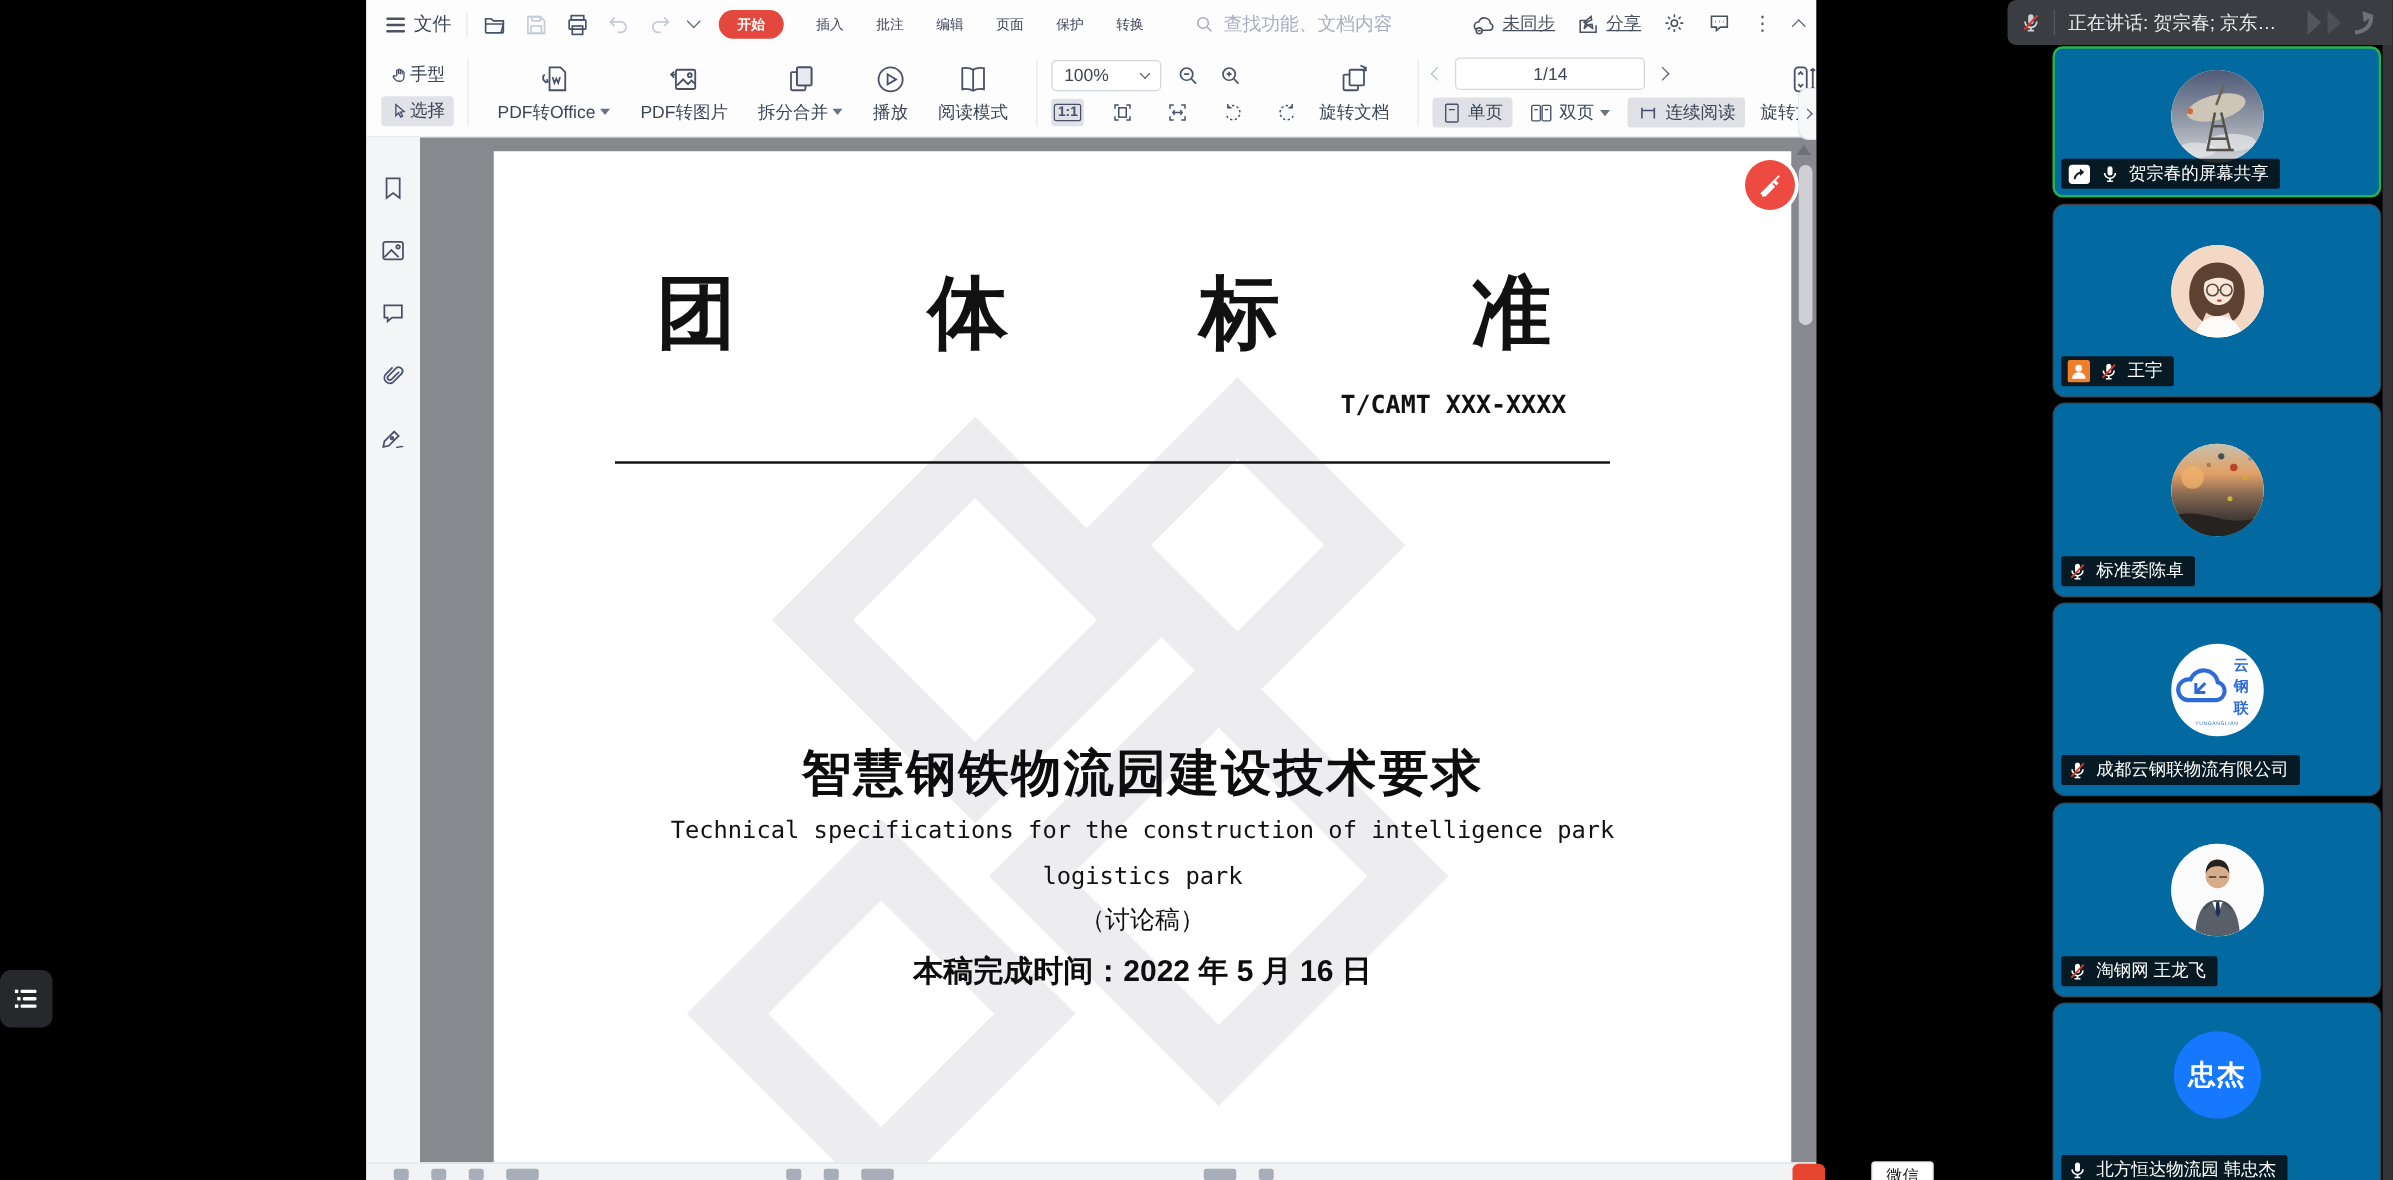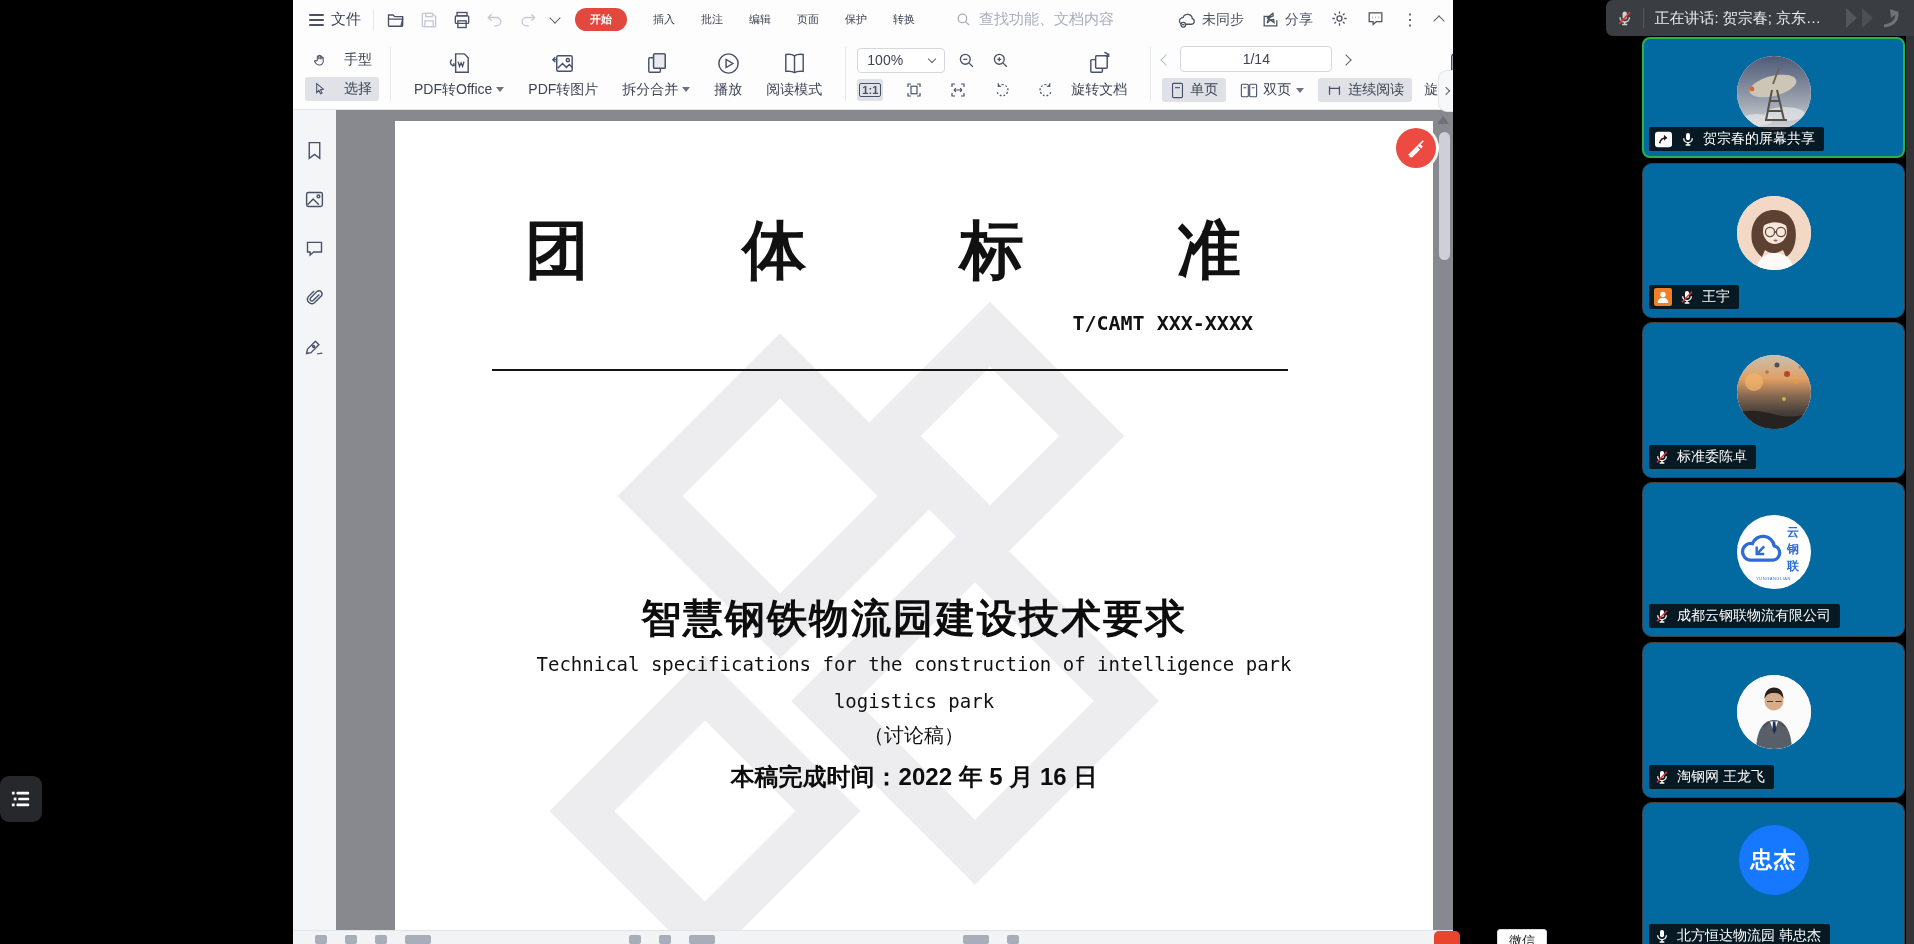--- a/index.html
+++ b/index.html
@@ -15,34 +15,34 @@
   .file-btn { display:flex; align-items:center; gap:7px; color:#3c4356; font-size:15px; cursor:default; }
   .hamb { display:inline-block; width:15px; }
   .hamb i { display:block; height:2px; background:#4a5263; margin:3px 0; border-radius:1px; }
   .msep { width:1px; height:20px; background:#e5e7eb; margin:0 12px; }
   .qicons { display:flex; align-items:center; gap:13px; }
   .qicons svg { display:block; }
   .tabs { display:flex; align-items:center; gap:26px; margin-left:16px; font-size:11px; color:#3c4356; }
   .tab.active { background:#e2483d; color:#fff; padding:4px 15px; border-radius:15px; font-weight:bold; }
   .searchbox { display:flex; align-items:center; gap:7px; margin-left:40px; color:#a7aebd; font-size:15px; }
   .mb-right { display:flex; align-items:center; gap:17px; margin-left:auto; color:#4a5261; font-size:14px; }
-  .mb-item { display:flex; align-items:flex-end; gap:5px; }
+  .mb-item { display:flex; align-items:flex-start; gap:5px;text-decoration:underline; }
   .chev { display:inline-block; width:8px; height:8px; border-right:1.7px solid #5a6275; border-bottom:1.7px solid #5a6275; }
   .chev.up { transform:rotate(-135deg); margin-top:4px; }
   .chev.down { transform:rotate(45deg); margin-bottom:3px; }
   .chev.left { transform:rotate(135deg); }
   .chev.right { transform:rotate(-45deg); }
   .kebab { font-size:16px; color:#4a5261; letter-spacing:0; line-height:10px; }
 
   
   .toolbar { height:71px; display:flex; align-items:center; padding:0 0 0 12px; border-bottom:1px solid #e3e5e9;
              background:#fdfdfe; overflow:hidden; white-space:nowrap; }
   .vsep { width:1px; height:54px; background:#e7e9ec; margin:0 11px; flex:0 0 auto; }
   .modecol { display:flex; flex-direction:column; gap:5px; }
-  .modebtn { display:flex; align-items:center; gap:16px; font-size:14px; color:#3d4454; padding:3px 7px; border-radius:3px; }
+  .modebtn { display:flex; align-items:center; gap:0; font-size:14px; color:#3d4454; padding:3px 7px; border-radius:3px; }
   .modebtn.sel { background:#e0e2e7; }
   .bigbtn { display:flex; flex-direction:column; align-items:center; justify-content:center; gap:4px;
             font-size:14px; color:#3d4454; padding:0 12px; flex:0 0 auto; }
   .bigbtn .lbl { display:flex; align-items:center; gap:4px; }
   .caret { display:inline-block; width:0; height:0; border-left:4px solid transparent; border-right:4px solid transparent; border-top:5px solid #6b7280; }
   .zoomcol, .pagecol { display:flex; flex-direction:column; gap:6px; flex:0 0 auto; }
   .zrow { display:flex; align-items:center; gap:8px; }
   .zoombox { width:88px; height:25px; border:1px solid #d4d7dd; border-radius:4px; display:flex; align-items:center;
              justify-content:space-between; padding:0 9px; font-size:14px; color:#3d4454; background:#fff; }
   .sib { width:26px; height:22px; display:flex; align-items:center; justify-content:center; border-radius:3px; color:#3d4454; }

